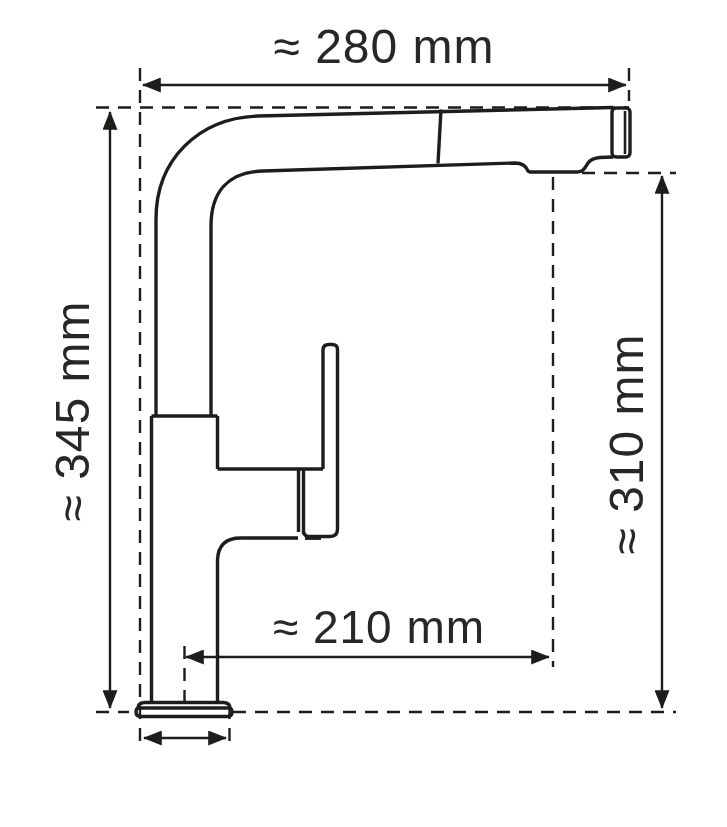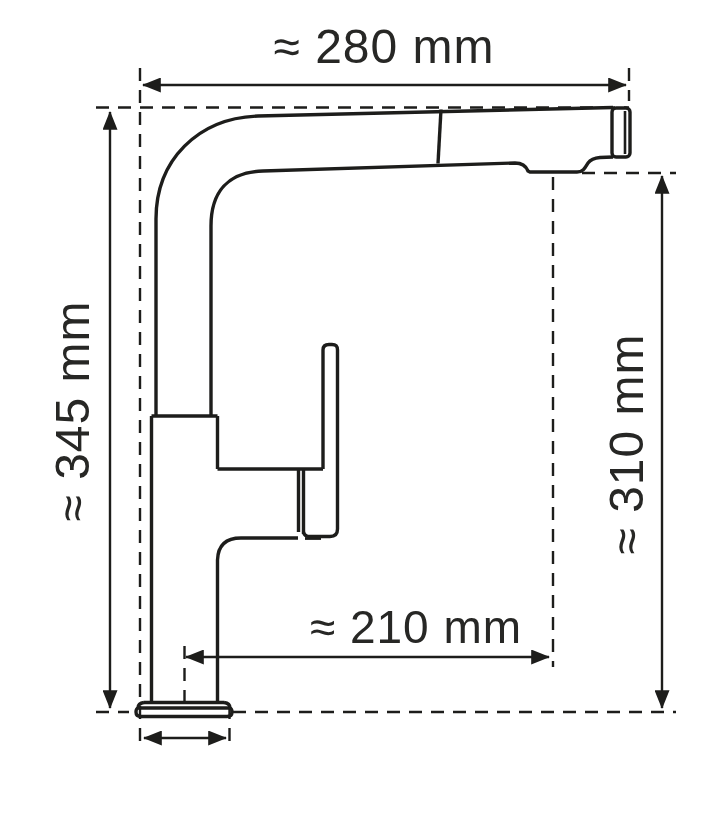--- a/index.html
+++ b/index.html
@@ -106,16 +106,16 @@
       <path d="M144,738 L226,738" marker-start="url(#arr)" marker-end="url(#arr)"></path>
     </g>
   </svg>
 
   <div class="dim-label fs-48" style="left:384px; top:47px;">≈ 280 mm</div>
 
   <div class="dim-label rot fs-48" style="left:73px; top:411px;">≈ 345 mm</div>
 
   <div class="dim-label rot fs-48" style="left:627px; top:444px;">≈ 310 mm</div>
 
-  <div class="dim-label fs-46" style="left:379px; top:627px;margin-left:37px;">≈ 210 mm</div>
+  <div class="dim-label fs-46" style="left:379px; top:627px;">≈ 210 mm</div>
 
 
 </div>
 
 </body></html>

